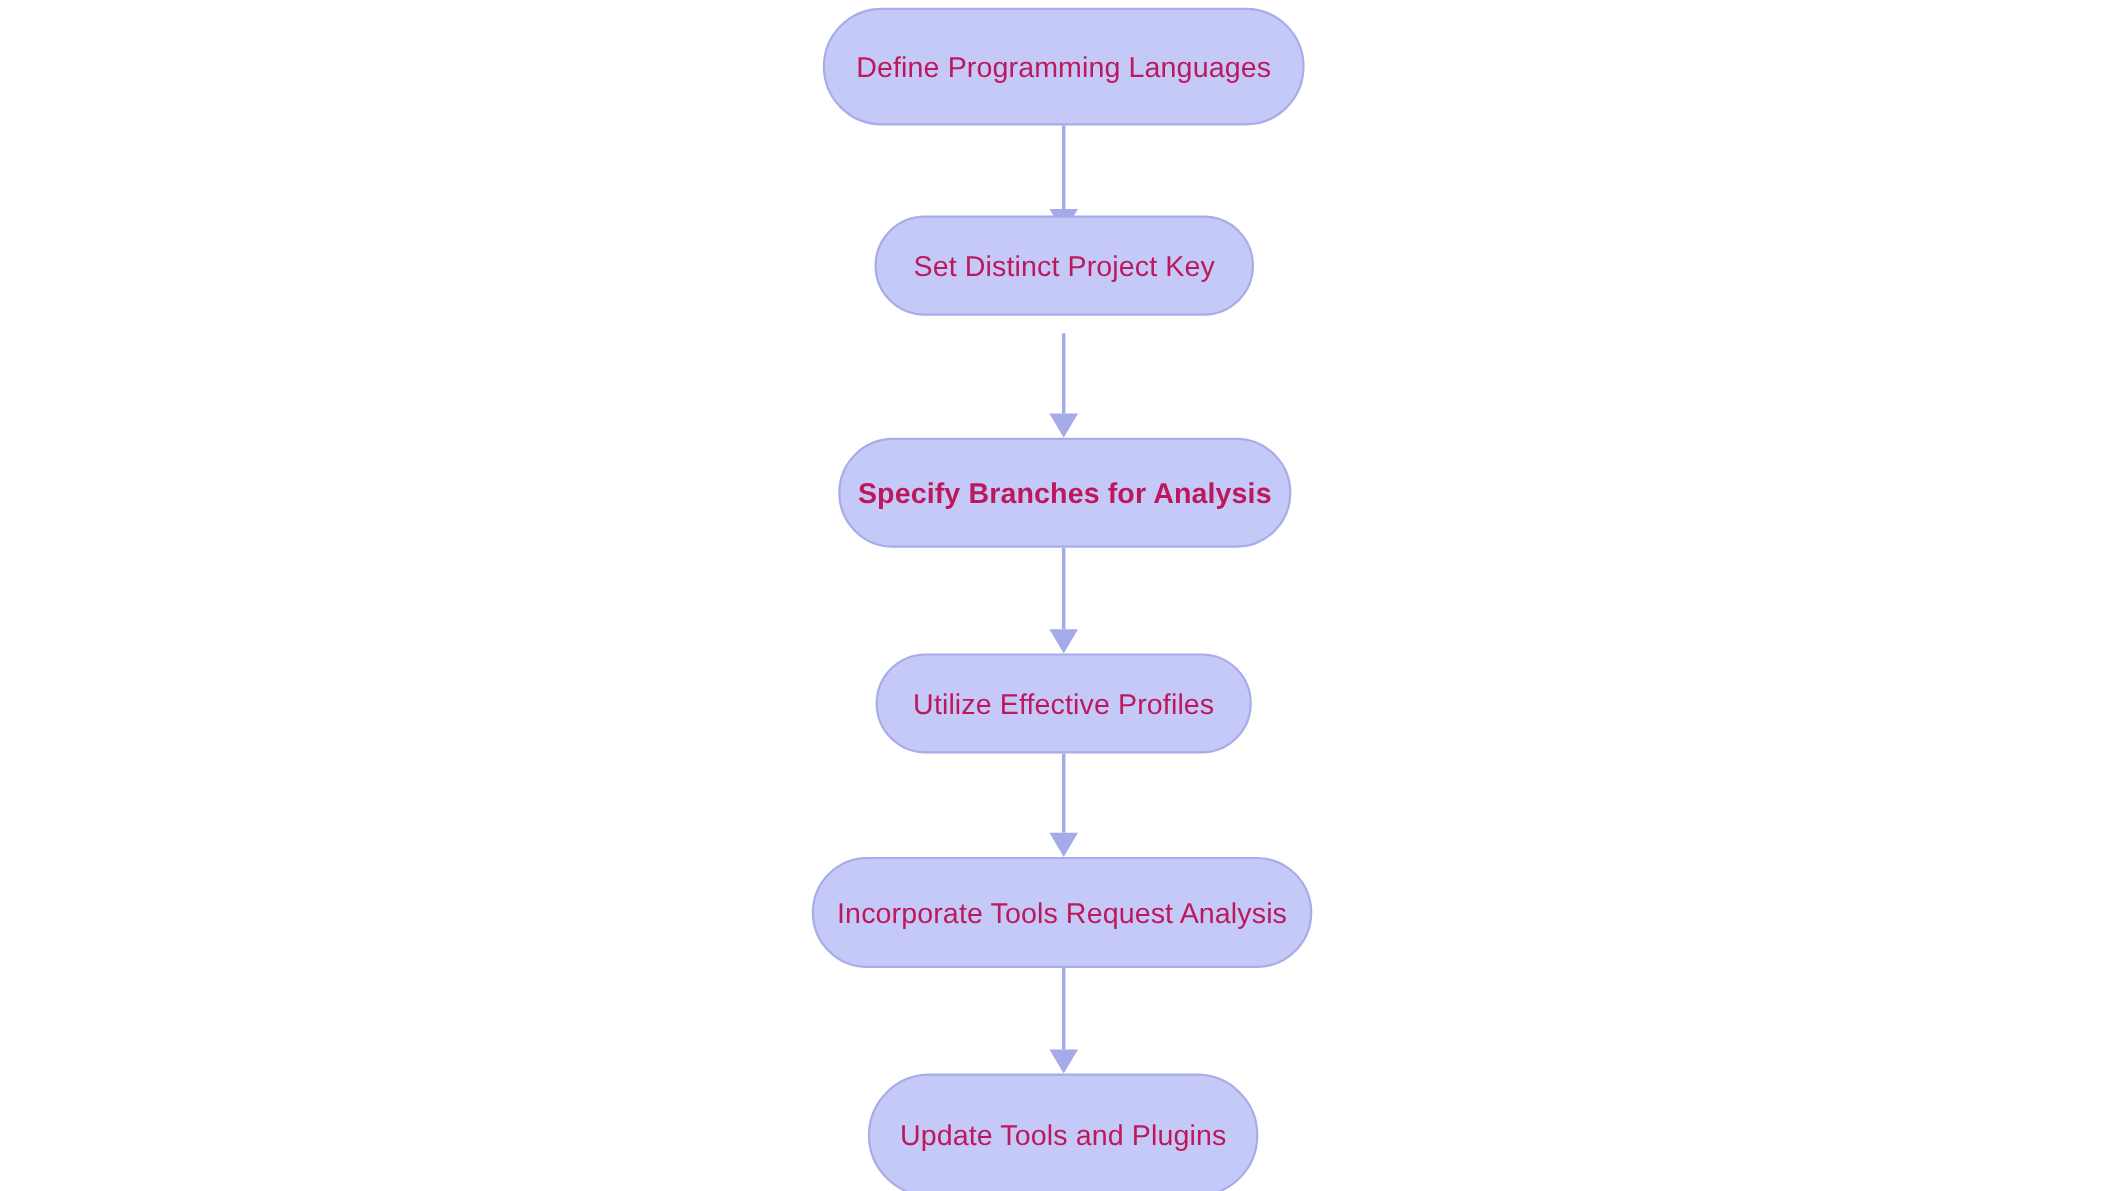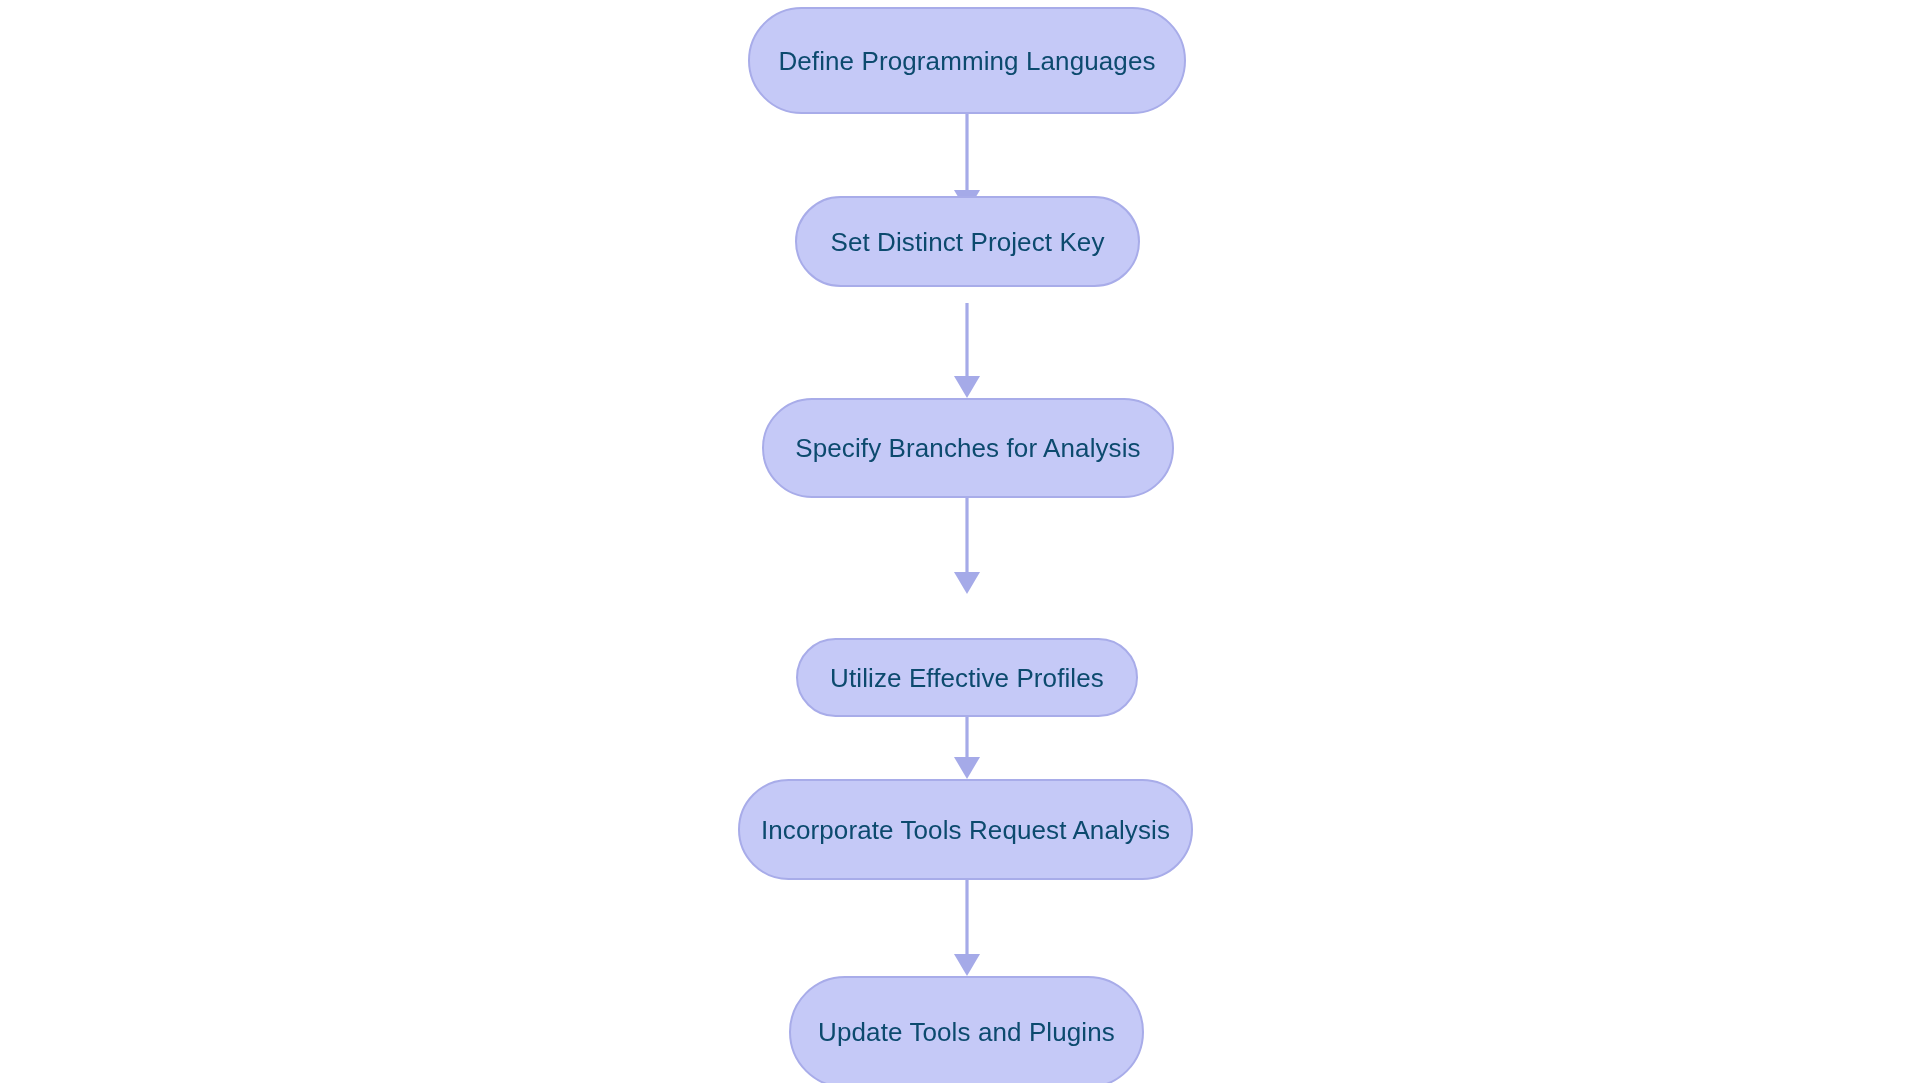--- a/index.html
+++ b/index.html
@@ -33,21 +33,21 @@
     font-size: 26px;
     font-weight: 400;
     letter-spacing: 0.1px;
     white-space: nowrap;
     line-height: 1;
     user-select: none;
   }
   .flow-node-label {
     display: block;
     padding: 0 10px;
-    color: #0c4a6e;
+    color: #be185d;
   }
   .connector {
     position: absolute;
     overflow: visible;
   }
   .connector svg {
     display: block;
     overflow: visible;
   }
 </style>
@@ -88,24 +88,24 @@
         </svg>
       </div>
     </div>
   <div id="node-layer">
       <div class="flow-node" style="left: 748px; top: 7px; width: 438px; height: 107px;">
         <span class="flow-node-label">Define Programming Languages</span>
       </div>
       <div class="flow-node" style="left: 795px; top: 196px; width: 345px; height: 91px;">
         <span class="flow-node-label">Set Distinct Project Key</span>
       </div>
-      <div class="flow-node" style="left: 762px; top: 398px; width: 412px; height: 100px;">
+      <div class="flow-node" style="left: 762px; top: 398px; width: 412px; height: 100px; font-weight: bold;">
         <span class="flow-node-label">Specify Branches for Analysis</span>
       </div>
-      <div class="flow-node" style="left: 796px; top: 594px; width: 342px; height: 79px; margin-top: 44px;">
+      <div class="flow-node" style="left: 796px; top: 594px; width: 342px; height: 91px;">
         <span class="flow-node-label">Utilize Effective Profiles</span>
       </div>
       <div class="flow-node" style="left: 738px; top: 779px; width: 455px; height: 101px;">
         <span class="flow-node-label">Incorporate Tools Request Analysis</span>
       </div>
       <div class="flow-node" style="left: 789px; top: 976px; width: 355px; height: 112px;">
         <span class="flow-node-label">Update Tools and Plugins</span>
       </div>
     </div>
 </div>

